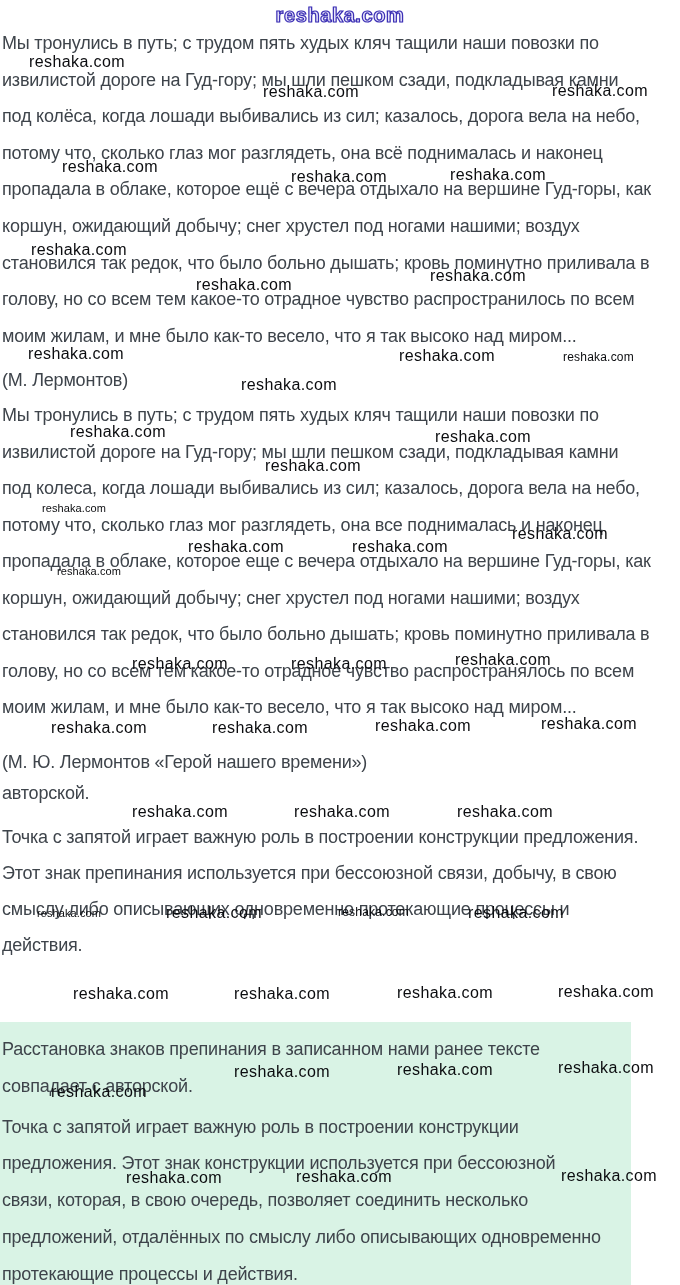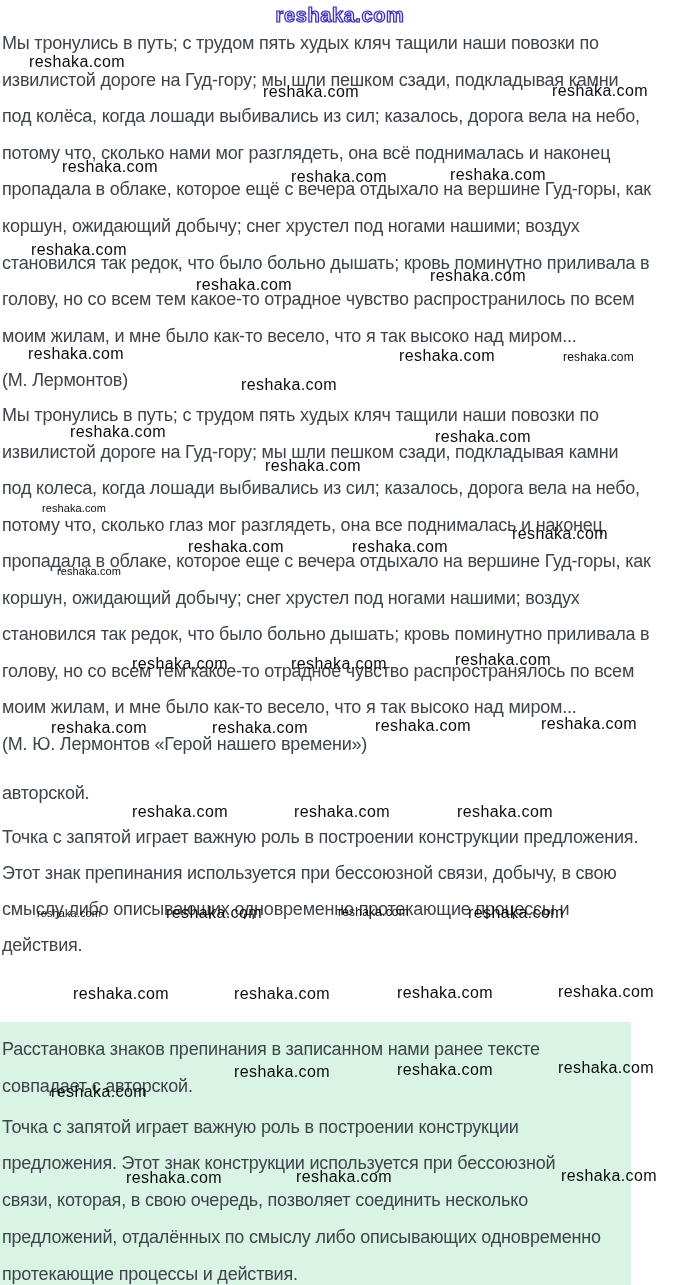--- a/index.html
+++ b/index.html
@@ -32,21 +32,21 @@
     letter-spacing:-0.2px;
     white-space:nowrap;
     z-index:1;
   }
   .ln{display:block;}
   .p1{top:25px;}
   .p1 .ln{line-height:36.6px;height:36.6px;}
   .p2{top:397px;}
   .p2 .ln{line-height:36.5px;height:36.5px;}
   .attr{margin-top:8px;line-height:22px;height:22px;}
-  .p2 .attr{margin-top:0;}
+  .p2 .attr{margin-top:18px;}
   .cm{top:775px;}
   .cm .ln{line-height:36px;height:36px;}
   .m8{margin-top:8px;}
   .m4{margin-top:4px;}
   .highlight-bg{
     position:absolute;left:0;top:1022px;
     width:631px;height:263px;
     background:var(--green);
     z-index:0;
   }
@@ -68,21 +68,21 @@
 <div class="page">
 
   <div class="logo">reshaka.com</div>
 
   <div class="highlight-bg"></div>
 
   <div class="sec p1">
     <span class="ln">Мы тронулись в путь; с трудом пять худых кляч тащили наши повозки по</span>
     <span class="ln">извилистой дороге на Гуд-гору; мы шли пешком сзади, подкладывая камни</span>
     <span class="ln">под колёса, когда лошади выбивались из сил; казалось, дорога вела на небо,</span>
-    <span class="ln">потому что, сколько нами мог разглядеть, она всё поднималась и наконец</span>
+    <span class="ln">потому что, сколько глаз мог разглядеть, она всё поднималась и наконец</span>
     <span class="ln">пропадала в облаке, которое ещё с вечера отдыхало на вершине Гуд-горы, как</span>
     <span class="ln">коршун, ожидающий добычу; снег хрустел под ногами нашими; воздух</span>
     <span class="ln">становился так редок, что было больно дышать; кровь поминутно приливала в</span>
     <span class="ln">голову, но со всем тем какое-то отрадное чувство распространилось по всем</span>
     <span class="ln">моим жилам, и мне было как-то весело, что я так высоко над миром...</span>
     <span class="ln attr">(М. Лермонтов)</span>
   </div>
 
   <div class="sec p2">
     <span class="ln">Мы тронулись в путь; с трудом пять худых кляч тащили наши повозки по</span>

